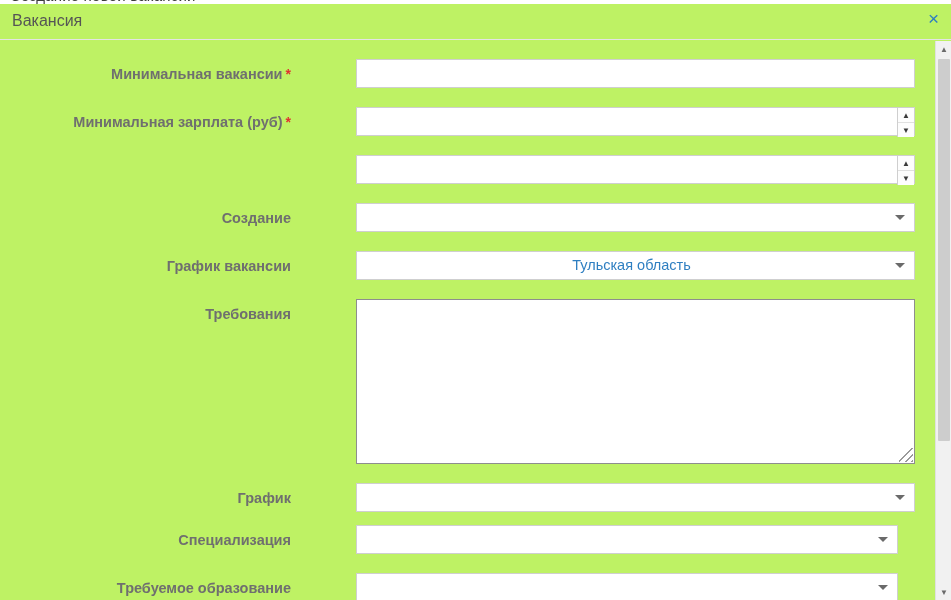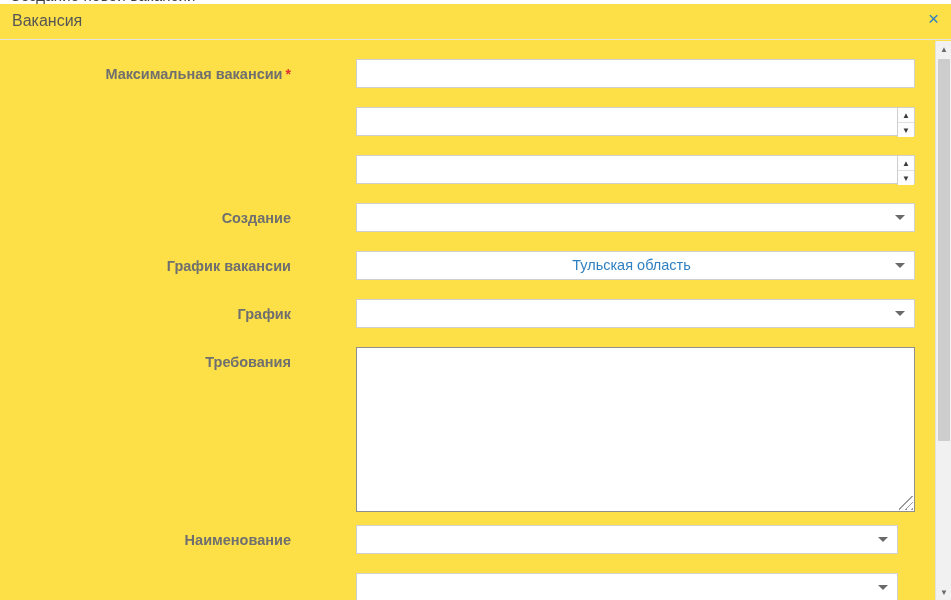--- a/index.html
+++ b/index.html
@@ -11,21 +11,21 @@
     background: #ffffff;
     font-family: "Liberation Sans", sans-serif;
   }
 
   .dialog {
     position: absolute;
     left: 0;
     top: 0;
     width: 951px;
     height: 600px;
-    background: #fde047;
+    background: #bef264;
     box-sizing: border-box;
     overflow: hidden;
   }
 
   
   .behind-strip {
     position: absolute;
     left: 0;
     top: 0;
     width: 951px;
@@ -225,26 +225,29 @@
 
   <div class="dialog-header">
     <div class="dialog-title">Вакансия</div>
     <div class="close-icon">×</div>
   </div>
 
   <div class="form-area">
 
     <div class="row" style="margin-top:18px;">
       <div class="lbl">
-        <span>Максимальная вакансии</span><span class="req">*</span>
+        <span>Минимальная вакансии</span><span class="req">*</span>
       </div>
       <div class="field"></div>
     </div>
 
     <div class="row" style="margin-top:10px;">
+      <div class="lbl">
+        <span>Минимальная зарплата (руб)</span><span class="req">*</span>
+      </div>
       <div class="field">
         <div class="spinner">
           <div class="arr up">▲</div>
           <div class="sep"></div>
           <div class="arr dn">▼</div>
         </div>
       </div>
     </div>
 
     <div class="row" style="margin-top:10px;">
@@ -266,44 +269,45 @@
     </div>
 
     <div class="row" style="margin-top:10px;">
       <div class="lbl">График вакансии</div>
       <div class="field">
         <div class="sel-value">Тульская область</div>
         <div class="caret"></div>
       </div>
     </div>
 
-    <div class="row" style="margin-top:10px;">
-      <div class="lbl">График</div>
-      <div class="field">
-        <div class="sel-value"></div>
-        <div class="caret"></div>
-      </div>
-    </div>
-
     <div class="row tall" style="margin-top:10px;">
       <div class="lbl">Требования</div>
       <div class="textarea">
         <div class="resize-grip"></div>
       </div>
     </div>
 
+    <div class="row" style="margin-top:10px;">
+      <div class="lbl">График</div>
+      <div class="field">
+        <div class="sel-value"></div>
+        <div class="caret"></div>
+      </div>
+    </div>
+
     <div class="row" style="margin-top:4px;">
-      <div class="lbl">Наименование</div>
+      <div class="lbl">Специализация</div>
       <div class="field short">
         <div class="sel-value"></div>
         <div class="caret"></div>
       </div>
     </div>
 
     <div class="row" style="margin-top:10px;">
+      <div class="lbl">Требуемое образование</div>
       <div class="field short">
         <div class="sel-value"></div>
         <div class="caret"></div>
       </div>
     </div>
 
   </div>
 
   <div class="scrollbar">
     <div class="sb-arrow top">▲</div>

